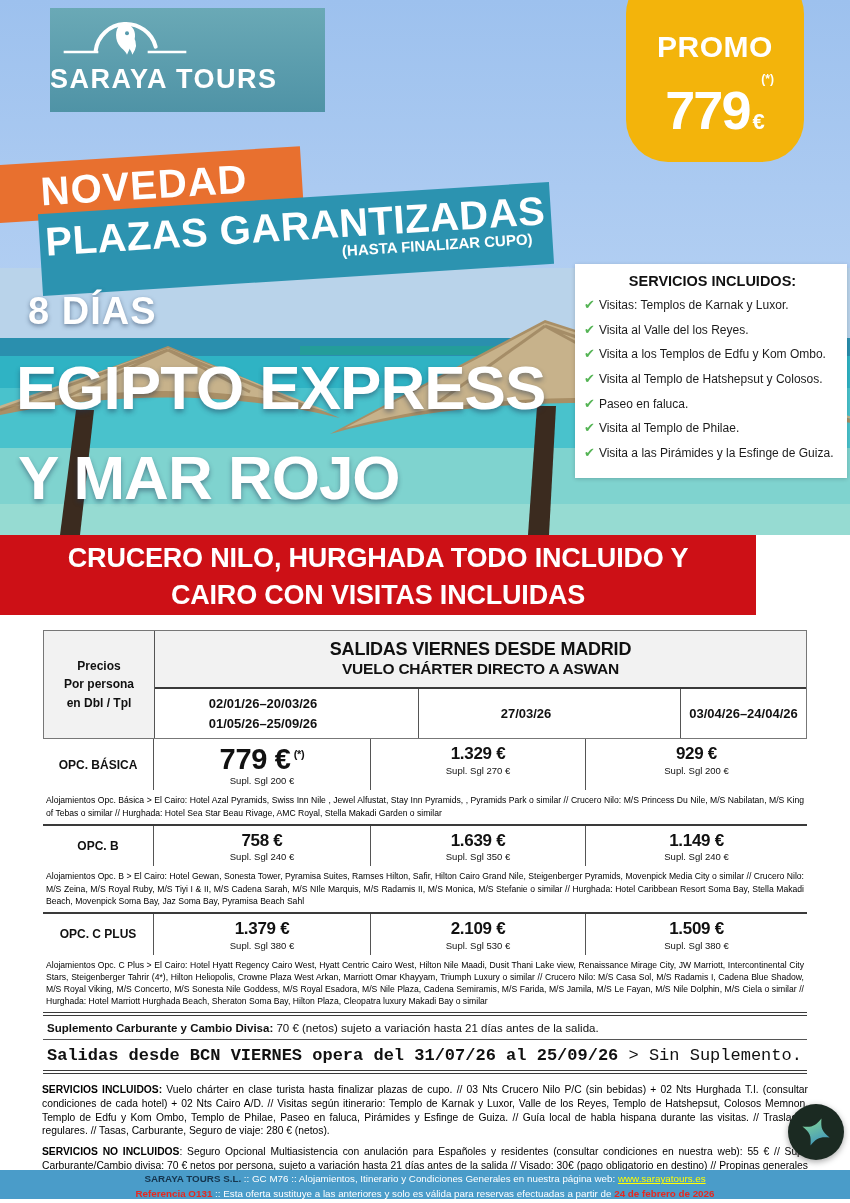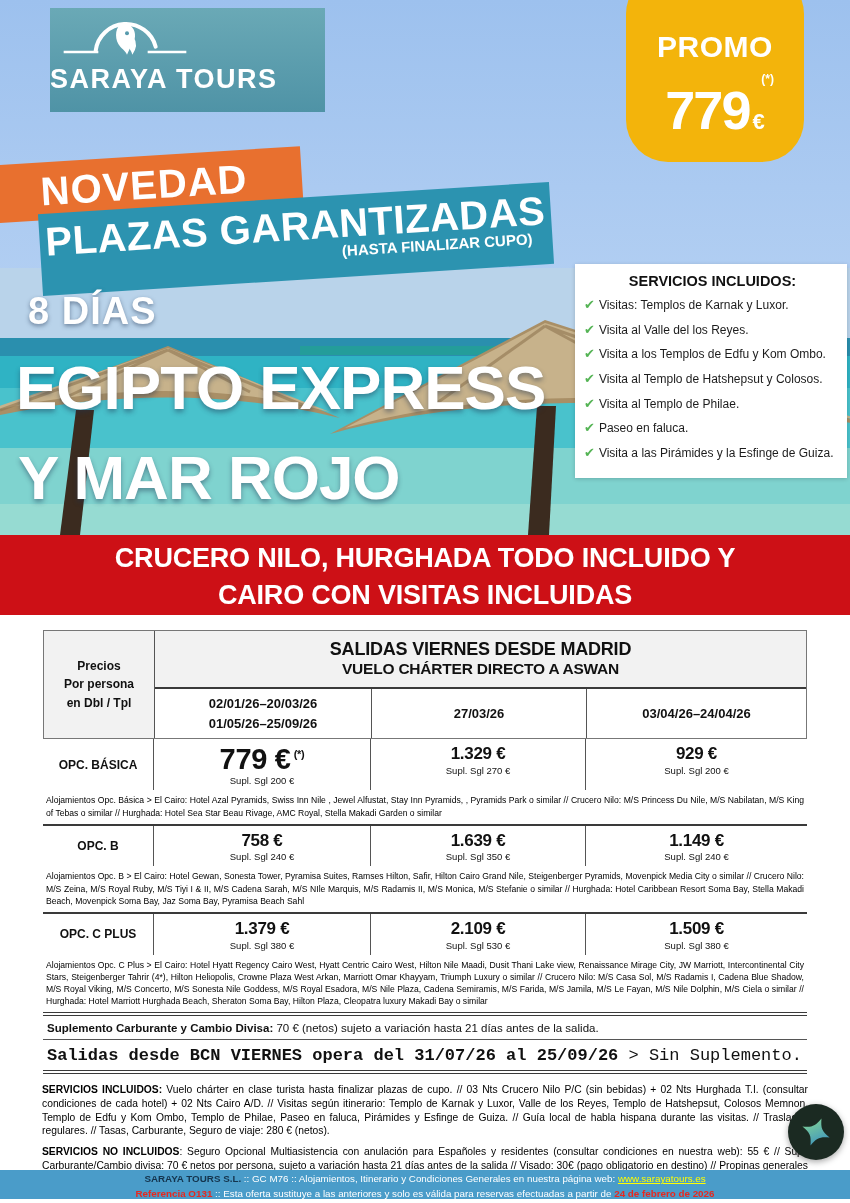--- a/index.html
+++ b/index.html
@@ -41,39 +41,39 @@
   .hero-t2 { position:absolute; left:18px; top:442px; color:#fff; font-size:62px; font-weight:700;
              text-shadow:0 3px 5px rgba(30,50,80,.45); letter-spacing:-1px; white-space:nowrap; }
 
   .services { position:absolute; left:575px; top:264px; width:272px; height:214px; background:#fff;
               padding:9px 6px 6px 9px; box-shadow:0 1px 4px rgba(0,0,0,.18); }
   .services-title { font-size:14.5px; font-weight:700; color:#111; text-align:center; margin-bottom:4px; }
   .service-item { font-size:12px; color:#1c1c1c; line-height:1.9; white-space:nowrap; }
   .check { color:#55b455; font-size:13px; margin-right:4px; }
 
   
-  .ribbon { position:absolute; left:0; top:535px; width:850px; height:80px; background:#cd1016;
+  .ribbon { position:absolute; left:0; top:535px; width:756px; height:80px; background:#cd1016;
             color:#fff; text-align:center; font-weight:700; font-size:27px; line-height:1.38; padding-top:5px;
             letter-spacing:-.2px; }
 
   
   .sheet { position:absolute; left:0; top:615px; width:850px; color:#111; }
   .offer-title { text-align:center; font-size:21.5px; font-weight:700; margin-top:17px; letter-spacing:-.3px; }
 
   .ptable { width:764px; margin:15px auto 0; }
   .t-head { display:grid; grid-template-columns:111px 1fr; grid-template-rows:auto auto;
             border:1px solid #777; }
   .t-label { grid-row:1/3; background:#f2f2f2; border-right:1px solid #555;
              display:flex; align-items:center; justify-content:center; text-align:center;
              font-size:12px; font-weight:700; white-space:pre-line; line-height:1.55; }
   .t-title { grid-column:2; background:#f2f2f2; text-align:center; padding:8px 0 9px;
              border-bottom:2px solid #3a3a3a; }
   .t-title-1 { font-size:18px; font-weight:700; letter-spacing:-.2px; }
   .t-title-2 { font-size:15.5px; font-weight:700; letter-spacing:-.2px; }
-  .t-dates { grid-column:2; display:grid; grid-template-columns:216px 215px 1fr; background:#fff; }
+  .t-dates { grid-column:2; display:grid; grid-template-columns:216px 215px 1fr; background:#fff;gap:47px; }
   .t-dates > div { display:flex; align-items:center; justify-content:center; text-align:center;
                    font-size:13px; font-weight:700; white-space:pre-line; line-height:1.5; padding:5px 0; }
   .t-dates > div + div { border-left:1px solid #555; }
 
   .t-prow { display:grid; grid-template-columns:111px 216px 215px 1fr; }
   .t-opc { display:flex; align-items:center; justify-content:center; font-size:12px; font-weight:700;
            border-right:1px solid #555; text-align:center; }
   .t-price { text-align:center; padding:5px 0 4px; }
   .t-price + .t-price { border-left:1px solid #555; }
   .price-main { font-size:17px; font-weight:700; line-height:1.15; letter-spacing:-.3px; }
@@ -161,22 +161,22 @@
     <div class="hero-days">8 DÍAS</div>
     <div class="hero-t1">EGIPTO EXPRESS</div>
     <div class="hero-t2">Y MAR ROJO</div>
 
     <div class="services">
       <div class="services-title">SERVICIOS INCLUIDOS:</div>
       <div class="service-item"><span class="check">✔</span><span>Visitas: Templos de Karnak y Luxor.</span></div>
       <div class="service-item"><span class="check">✔</span><span>Visita al Valle del los Reyes.</span></div>
       <div class="service-item"><span class="check">✔</span><span>Visita a los Templos de Edfu y Kom Ombo.</span></div>
       <div class="service-item"><span class="check">✔</span><span>Visita al Templo de Hatshepsut y Colosos.</span></div>
+      <div class="service-item"><span class="check">✔</span><span>Paseo en faluca.</span></div>
       <div class="service-item"><span class="check">✔</span><span>Visita al Templo de Philae.</span></div>
-      <div class="service-item"><span class="check">✔</span><span>Paseo en faluca.</span></div>
       <div class="service-item"><span class="check">✔</span><span>Visita a las Pirámides y la Esfinge de Guiza.</span></div>
     </div>
   </div>
 
   <div class="ribbon">
     <div>CRUCERO NILO, HURGHADA TODO INCLUIDO Y</div>
     <div>CAIRO CON VISITAS INCLUIDAS</div>
   </div>
 
   <div class="sheet">

